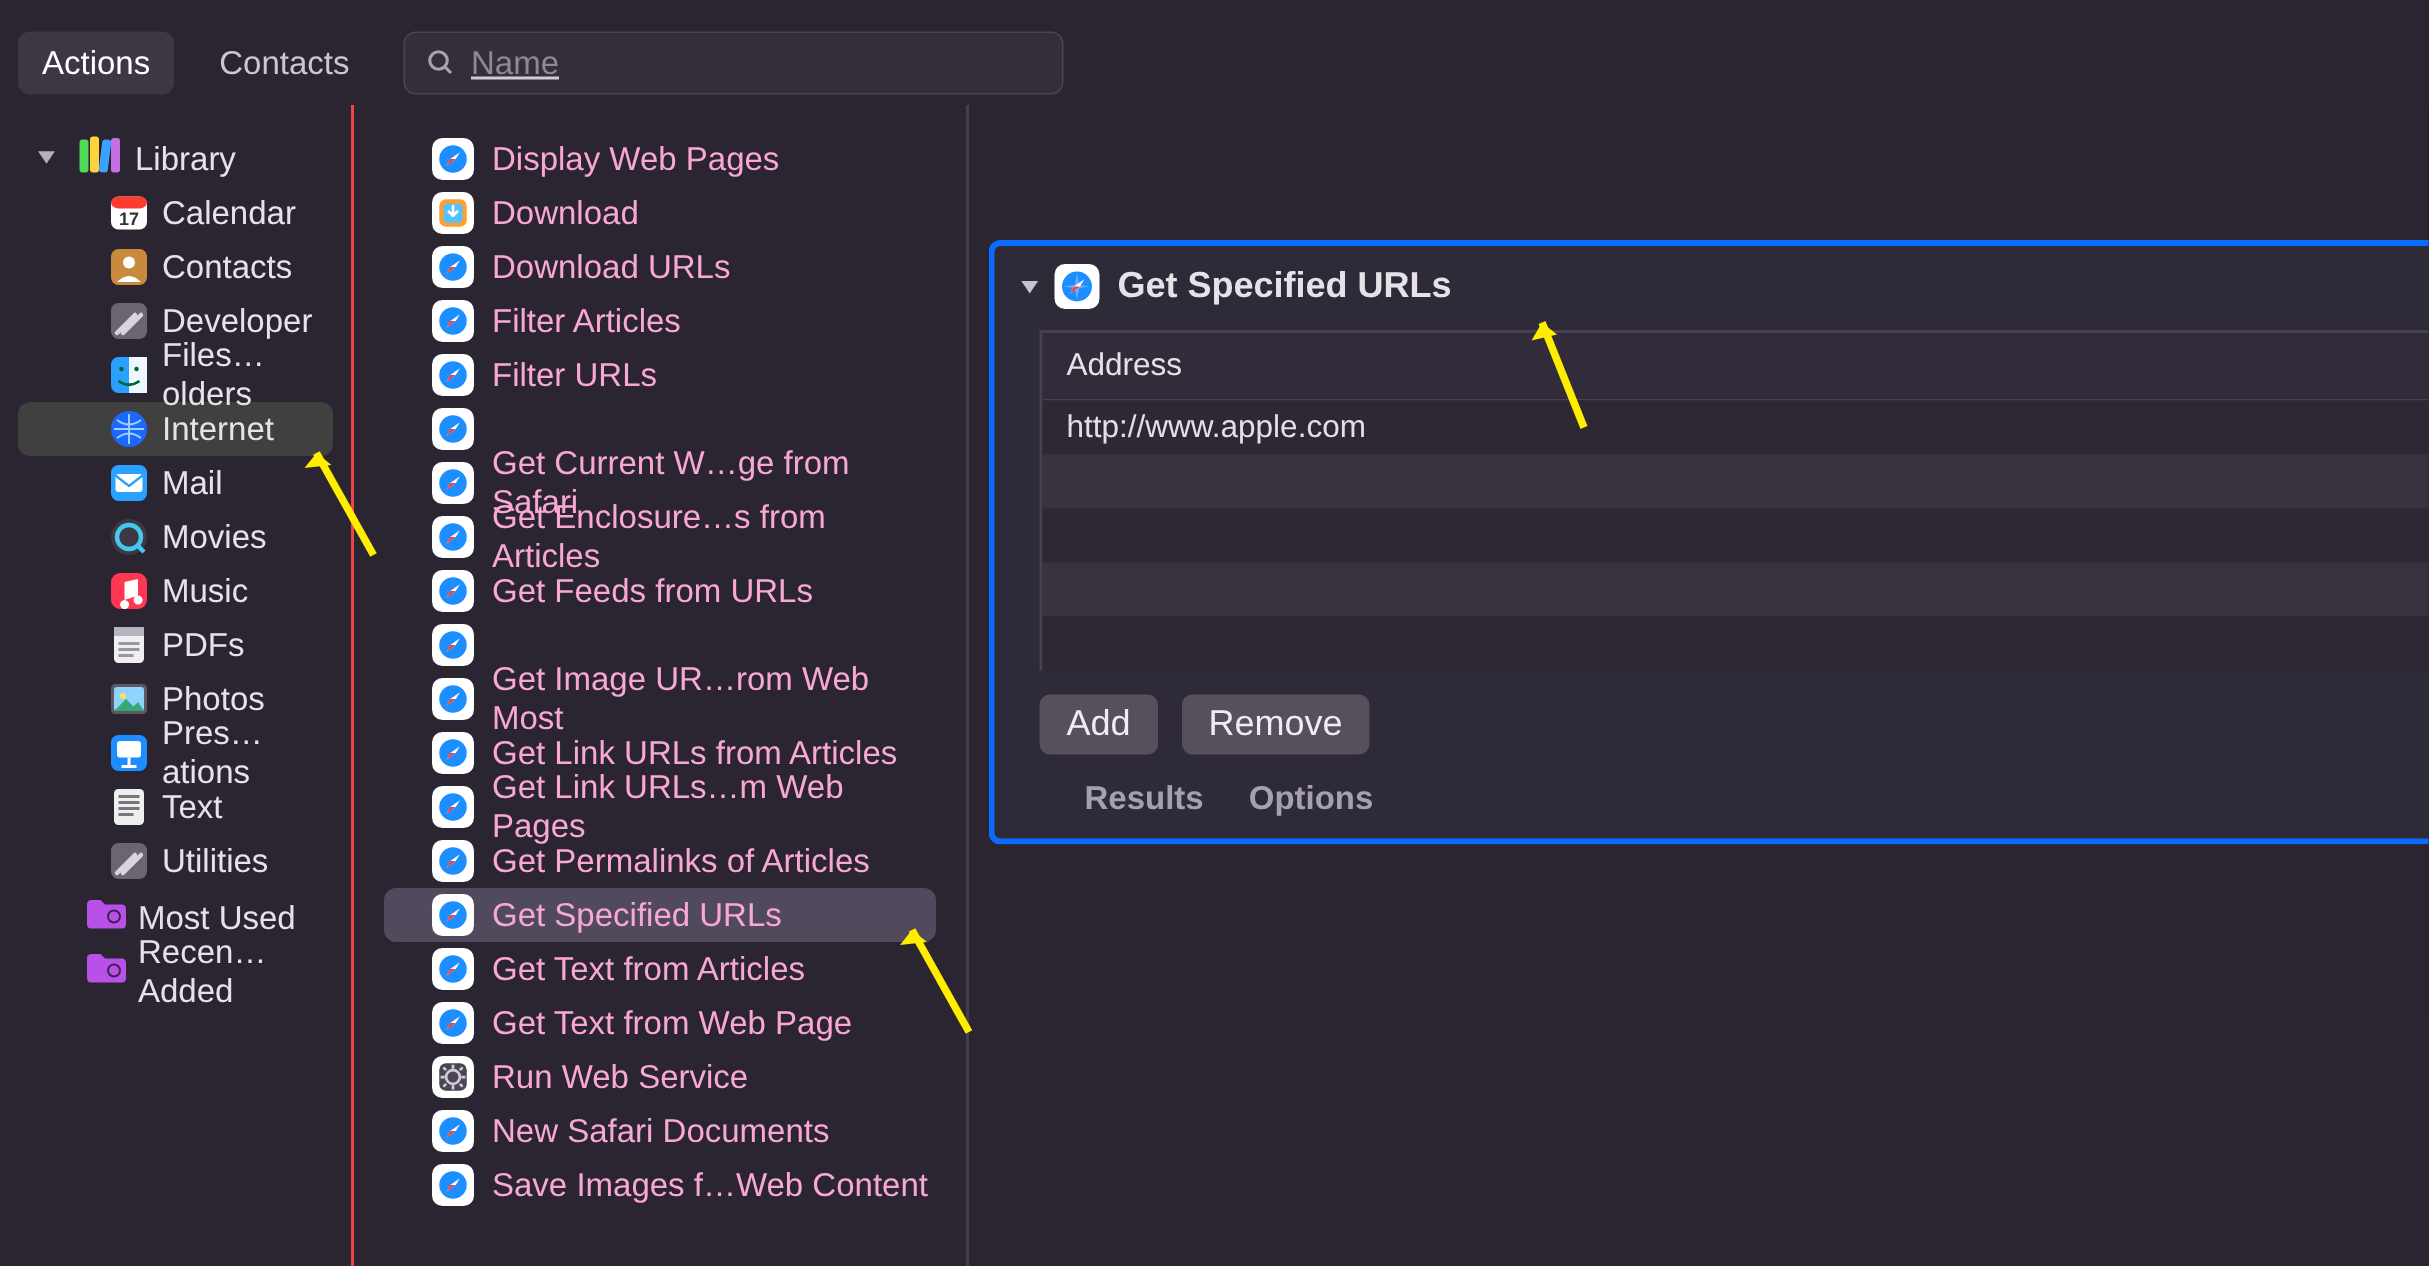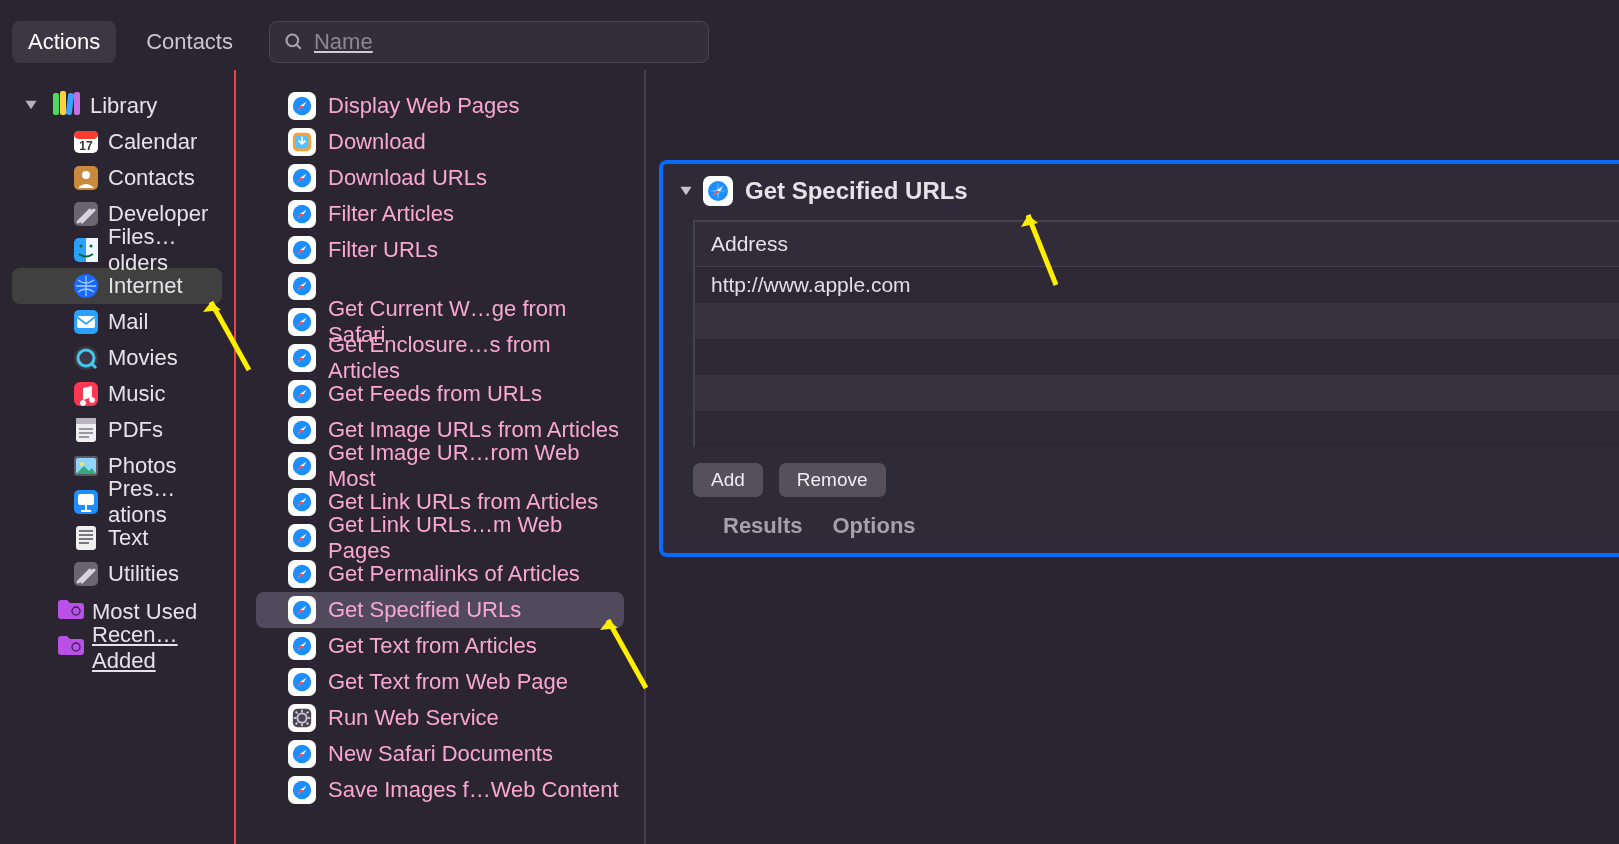--- a/index.html
+++ b/index.html
@@ -204,21 +204,21 @@
 
 .card-btns {
   display:flex;
   gap: 16px;
   padding: 16px 30px 8px;
 }
 .card-btns button {
   background:#55505c;
   border:none;
   color:#efedf1;
-  font-size:19px;
+  font-size:24px;
   padding:6px 18px;
   border-radius:7px;
   cursor:pointer;
 }
 .card-tabs {
   display:flex;
   gap:30px;
   padding: 8px 0 14px 60px;
   font-size:22px;
   font-weight:600;
@@ -412,21 +412,21 @@
       </div>
 
     <div id="sidebar-smart" style="margin-top:2px">
         <div class="tree-row" style="padding-left: 44px;">
           <span><svg width="28" height="24" viewBox="0 0 28 24">
               <path d="M2 6 q0-3 3-3 h6 l3 3 h11 q3 0 3 3 v10 q0 3 -3 3 H5 q-3 0 -3-3 Z" fill="#b950e8"></path>
               <circle cx="20" cy="14" r="4" fill="none" stroke="#3a2350" stroke-width="1.3"></circle>
             </svg></span>
           <span>Most Used</span>
         </div>
-        <div class="tree-row" style="padding-left: 44px; text-decoration: underline;">
+        <div class="tree-row" style="padding-left: 44px;">
           <span><svg width="28" height="24" viewBox="0 0 28 24">
               <path d="M2 6 q0-3 3-3 h6 l3 3 h11 q3 0 3 3 v10 q0 3 -3 3 H5 q-3 0 -3-3 Z" fill="#b950e8"></path>
               <circle cx="20" cy="14" r="4" fill="none" stroke="#3a2350" stroke-width="1.3"></circle>
             </svg></span>
           <span>Recen…Added</span>
         </div>
       </div>
   </div>
 
   <div class="action-list">
@@ -521,21 +521,20 @@
           <span>Get Feeds from URLs</span>
         </div>
         <div class="action-row">
           <span class="action-ico">
             <svg viewBox="0 0 24 24" width="22" height="22">
               <circle cx="12" cy="12" r="10" fill="#1d8eff"></circle>
               <path d="M7 17 L14 12 L17 7 L10 12 Z" fill="#fff"></path>
               <path d="M7 17 L14 12 L10 12 Z" fill="#ff3b30"></path>
             </svg>
           </span>
-          <span>Get Image URLs from Articles</span>
         </div>
         <div class="action-row">
           <span class="action-ico">
             <svg viewBox="0 0 24 24" width="22" height="22">
               <circle cx="12" cy="12" r="10" fill="#1d8eff"></circle>
               <path d="M7 17 L14 12 L17 7 L10 12 Z" fill="#fff"></path>
               <path d="M7 17 L14 12 L10 12 Z" fill="#ff3b30"></path>
             </svg>
           </span>
           <span>Get Image UR…rom Web Most</span>

